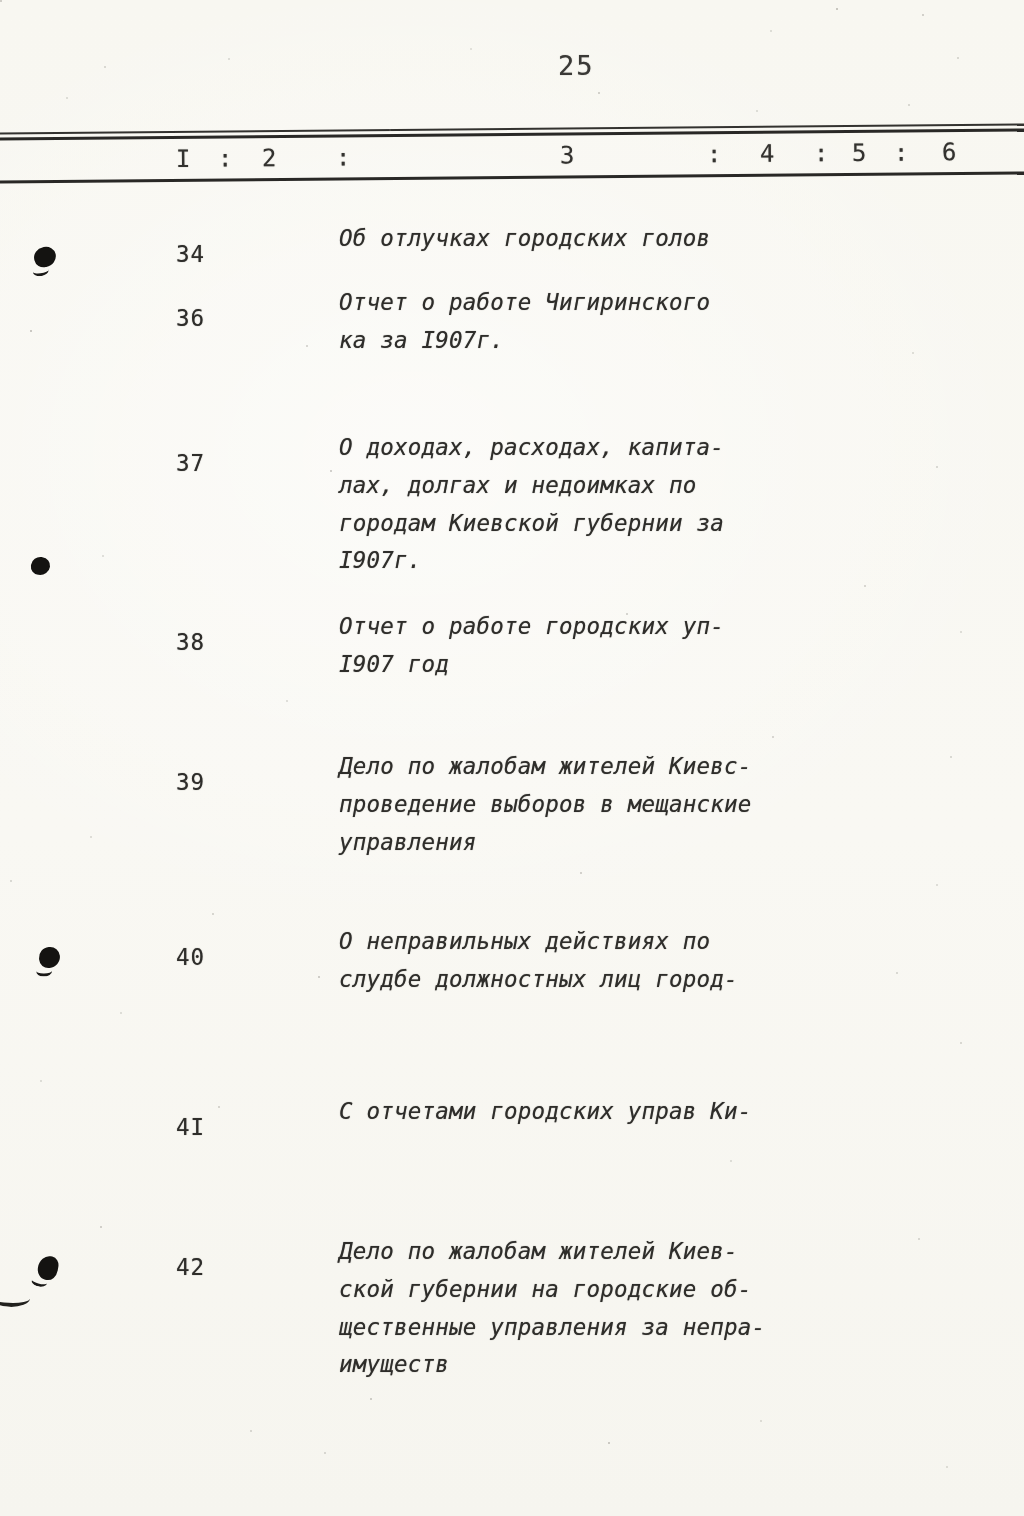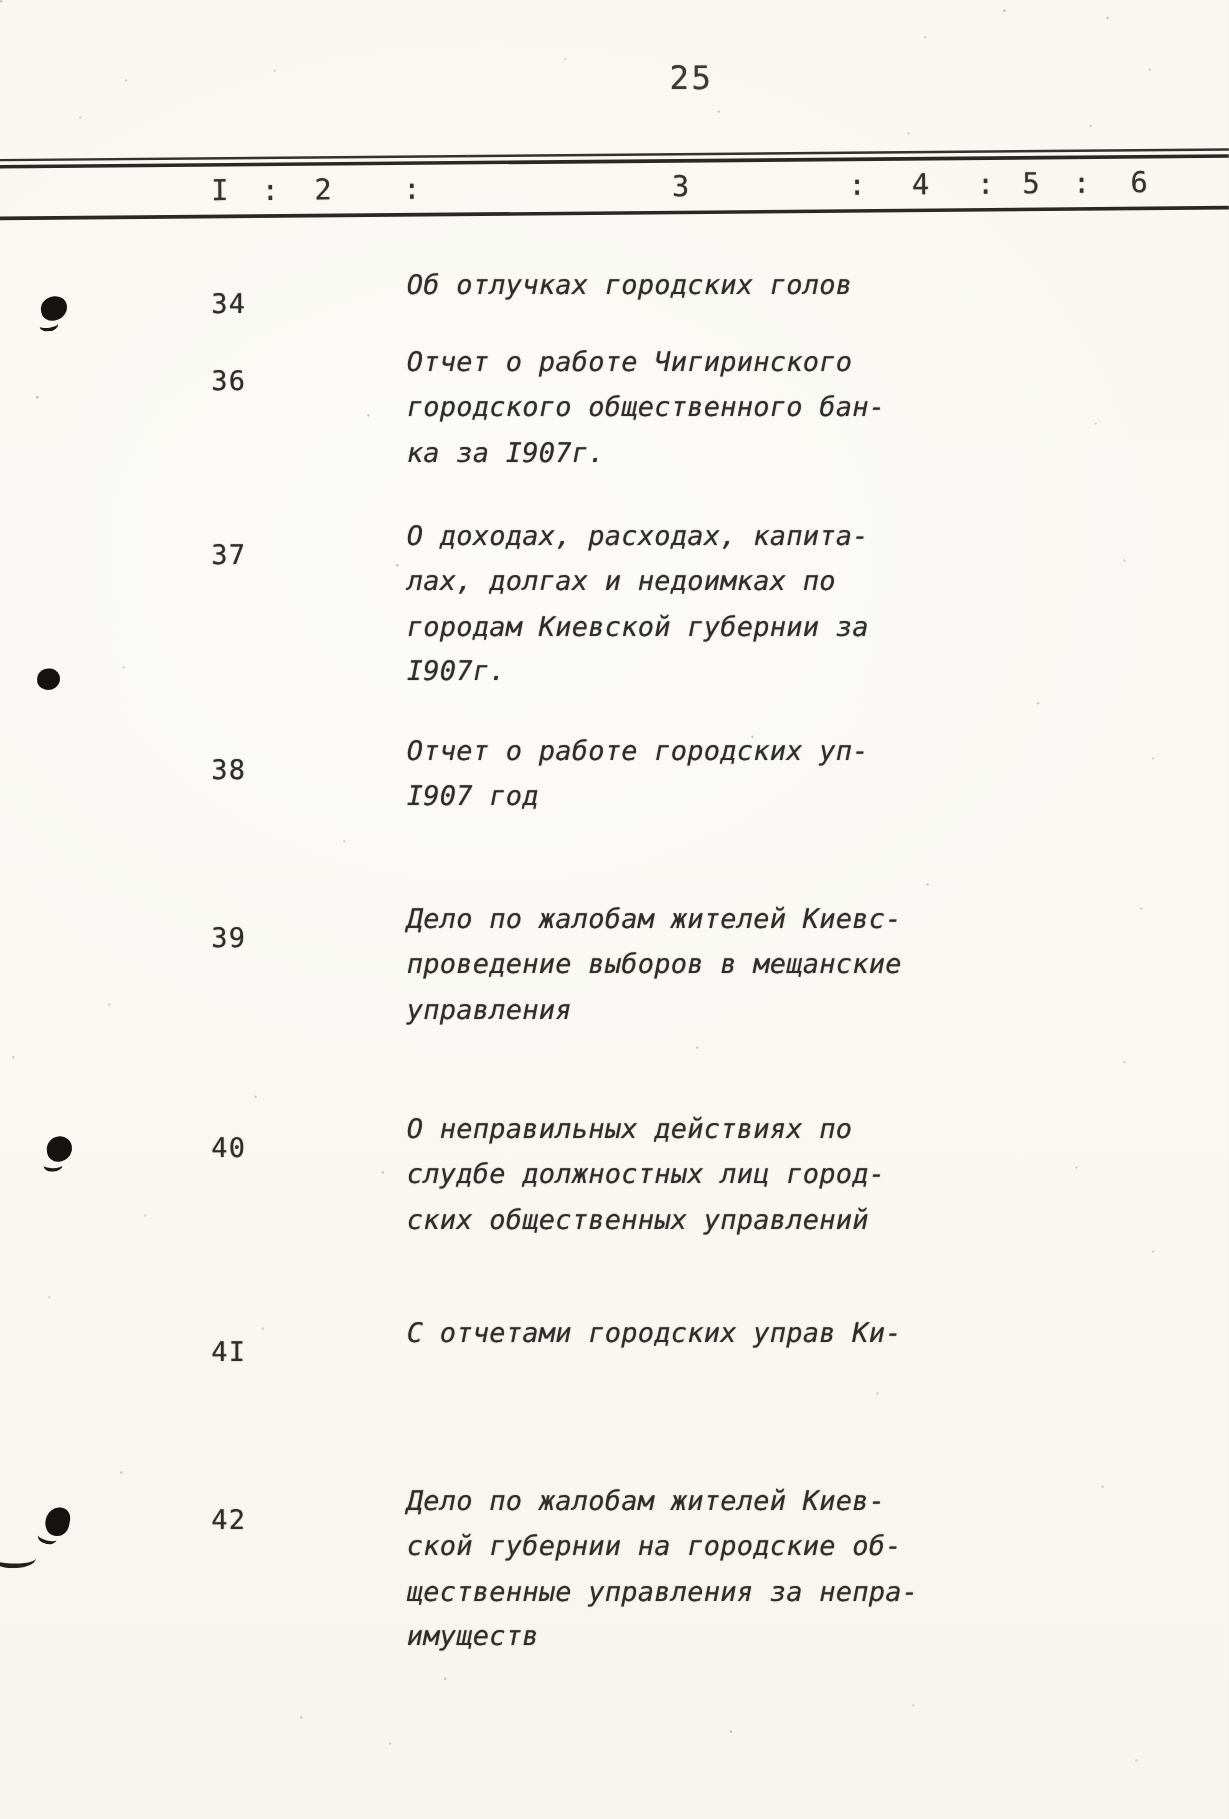--- a/index.html
+++ b/index.html
@@ -129,21 +129,20 @@
     <div class="num">34</div>
     <div class="txt">
       <div>Об отлучках городских голов</div>
     </div>
   </div>
 
   <div class="row r36">
     <div class="num">36</div>
     <div class="txt">
       <div>Отчет о работе Чигиринского</div>
-      <div>городского общественного бан-</div>
       <div>ка за I907г.</div>
     </div>
   </div>
 
   <div class="row r37">
     <div class="num">37</div>
     <div class="txt">
       <div>О доходах, расходах, капита-</div>
       <div>лах, долгах и недоимках по</div>
       <div>городам Киевской губернии за</div>
@@ -166,21 +165,20 @@
       <div>проведение выборов в мещанские</div>
       <div>управления</div>
     </div>
   </div>
 
   <div class="row r40">
     <div class="num">40</div>
     <div class="txt">
       <div>О неправильных действиях по</div>
       <div>слудбе должностных лиц город-</div>
-      <div>ских общественных управлений</div>
     </div>
   </div>
 
   <div class="row r41">
     <div class="num">4I</div>
     <div class="txt">
       <div>С отчетами городских управ Ки-</div>
     </div>
   </div>
 

